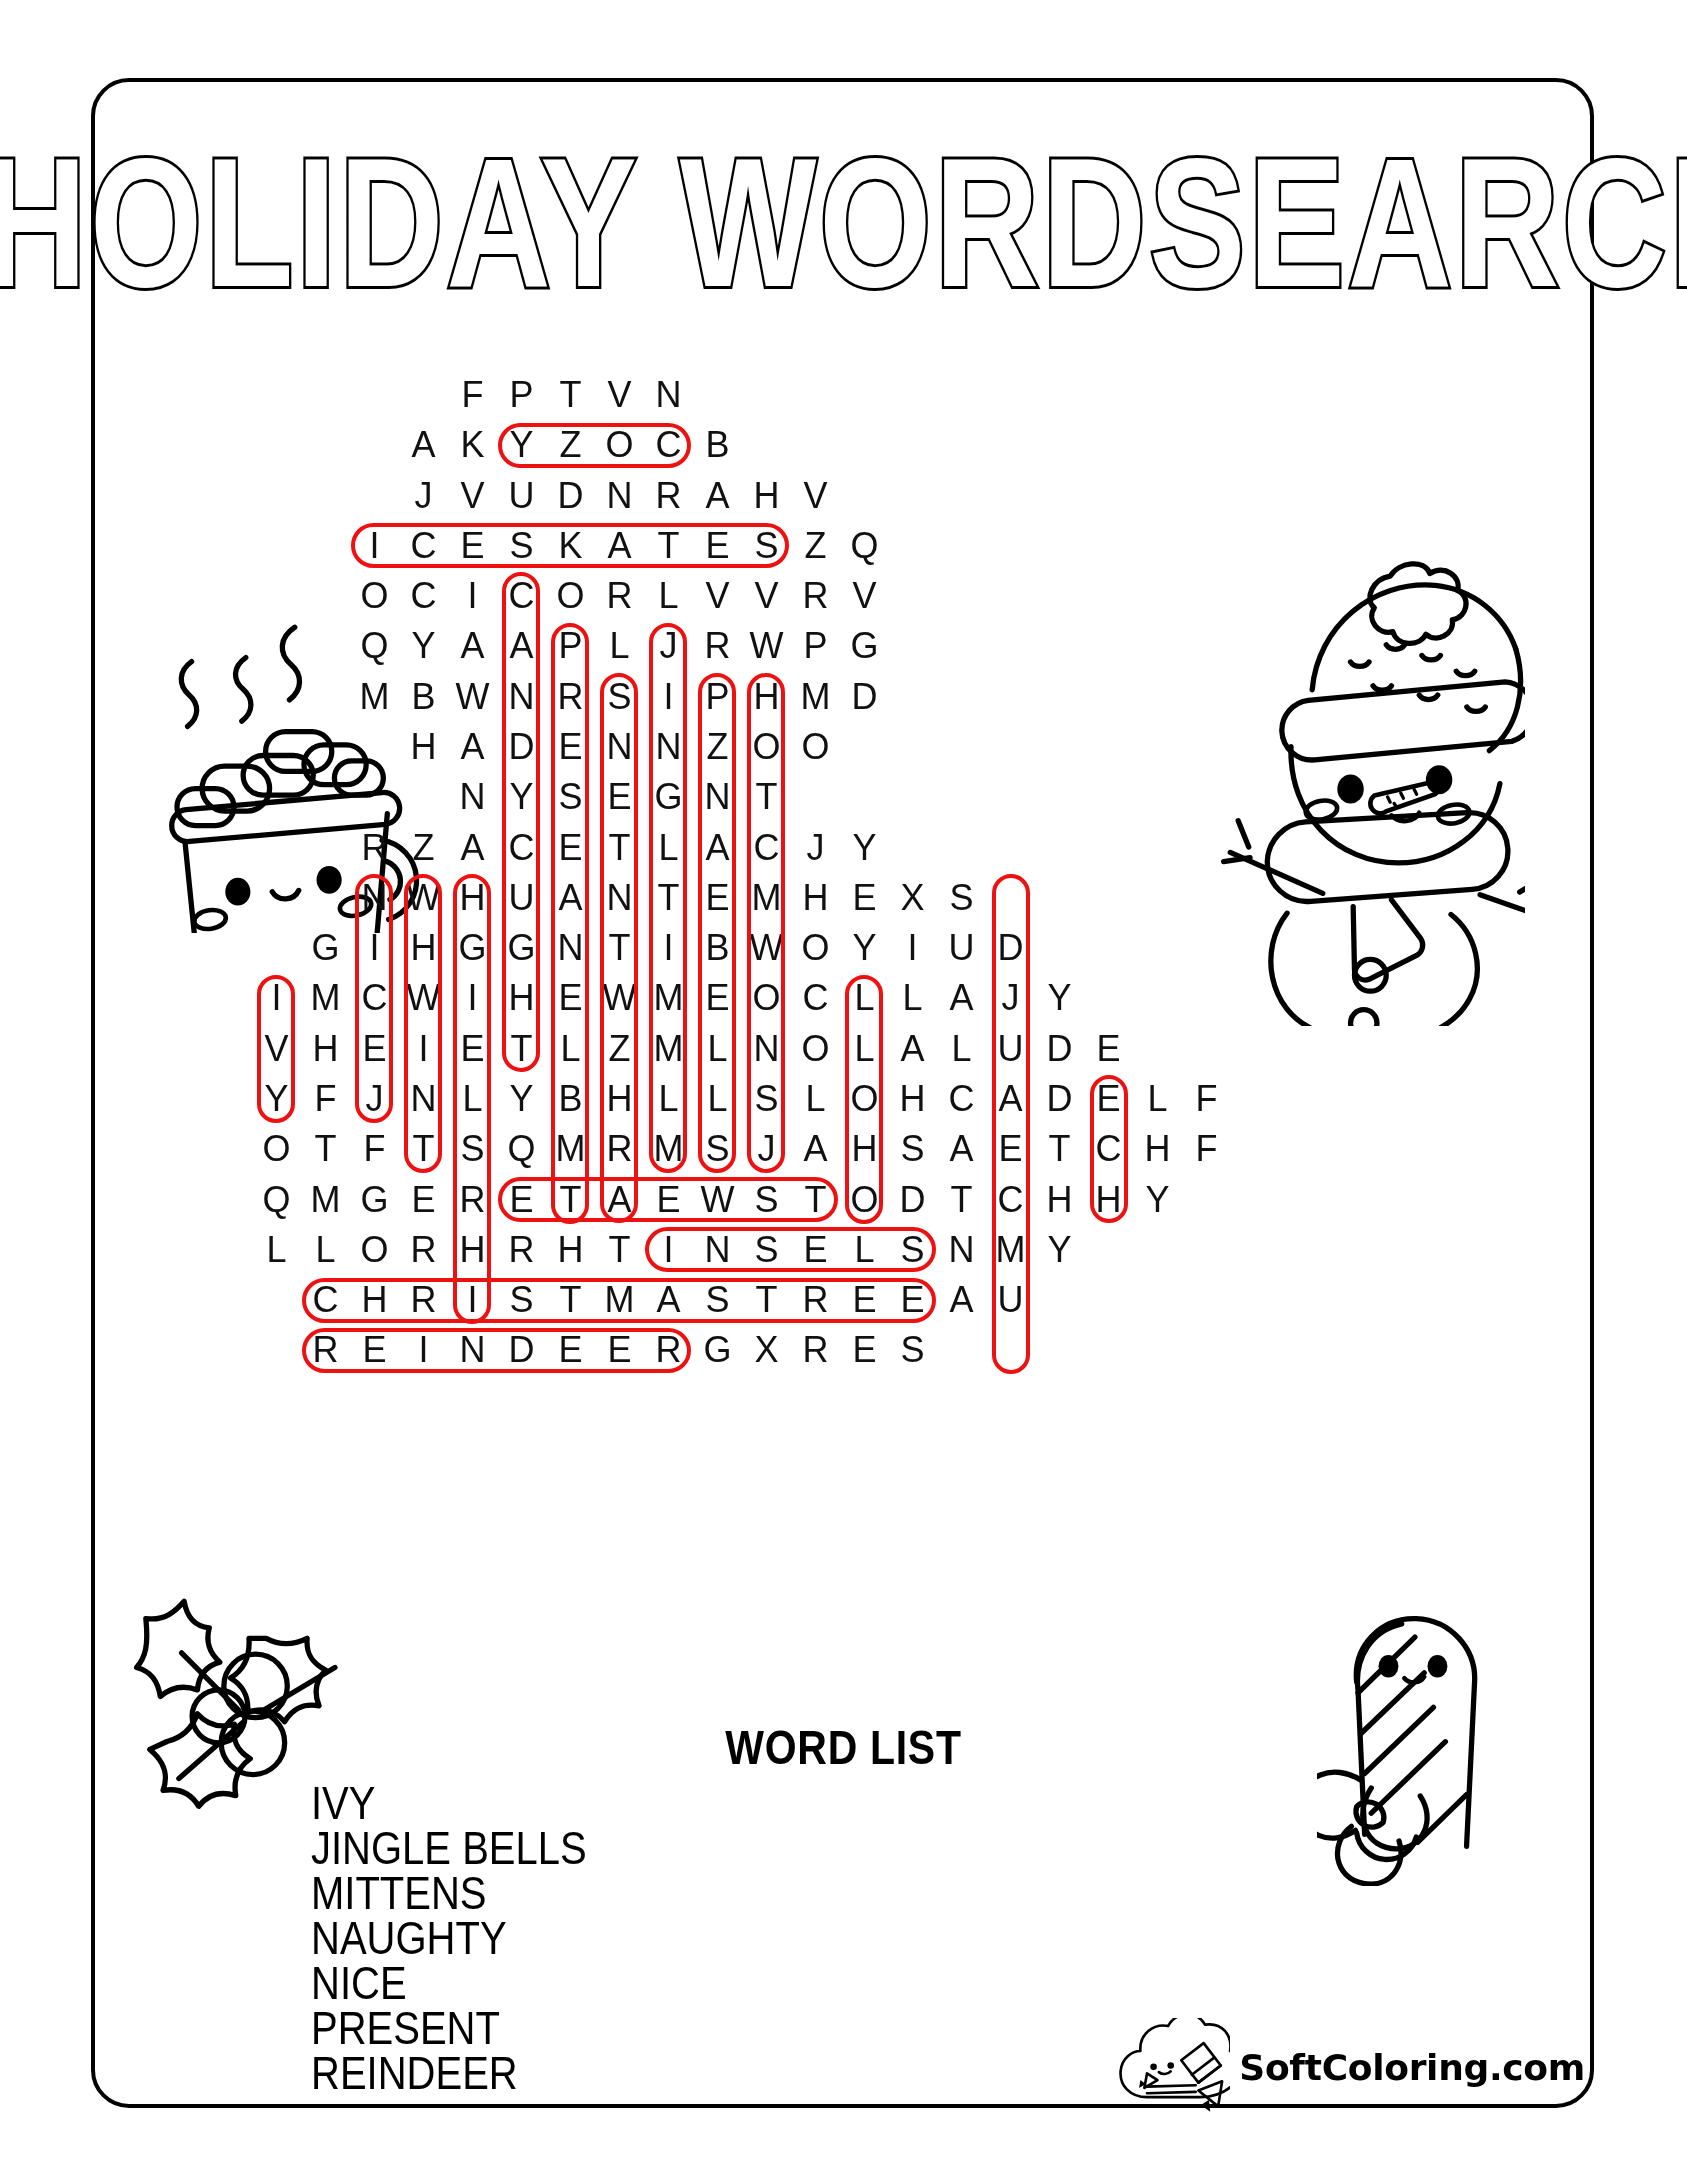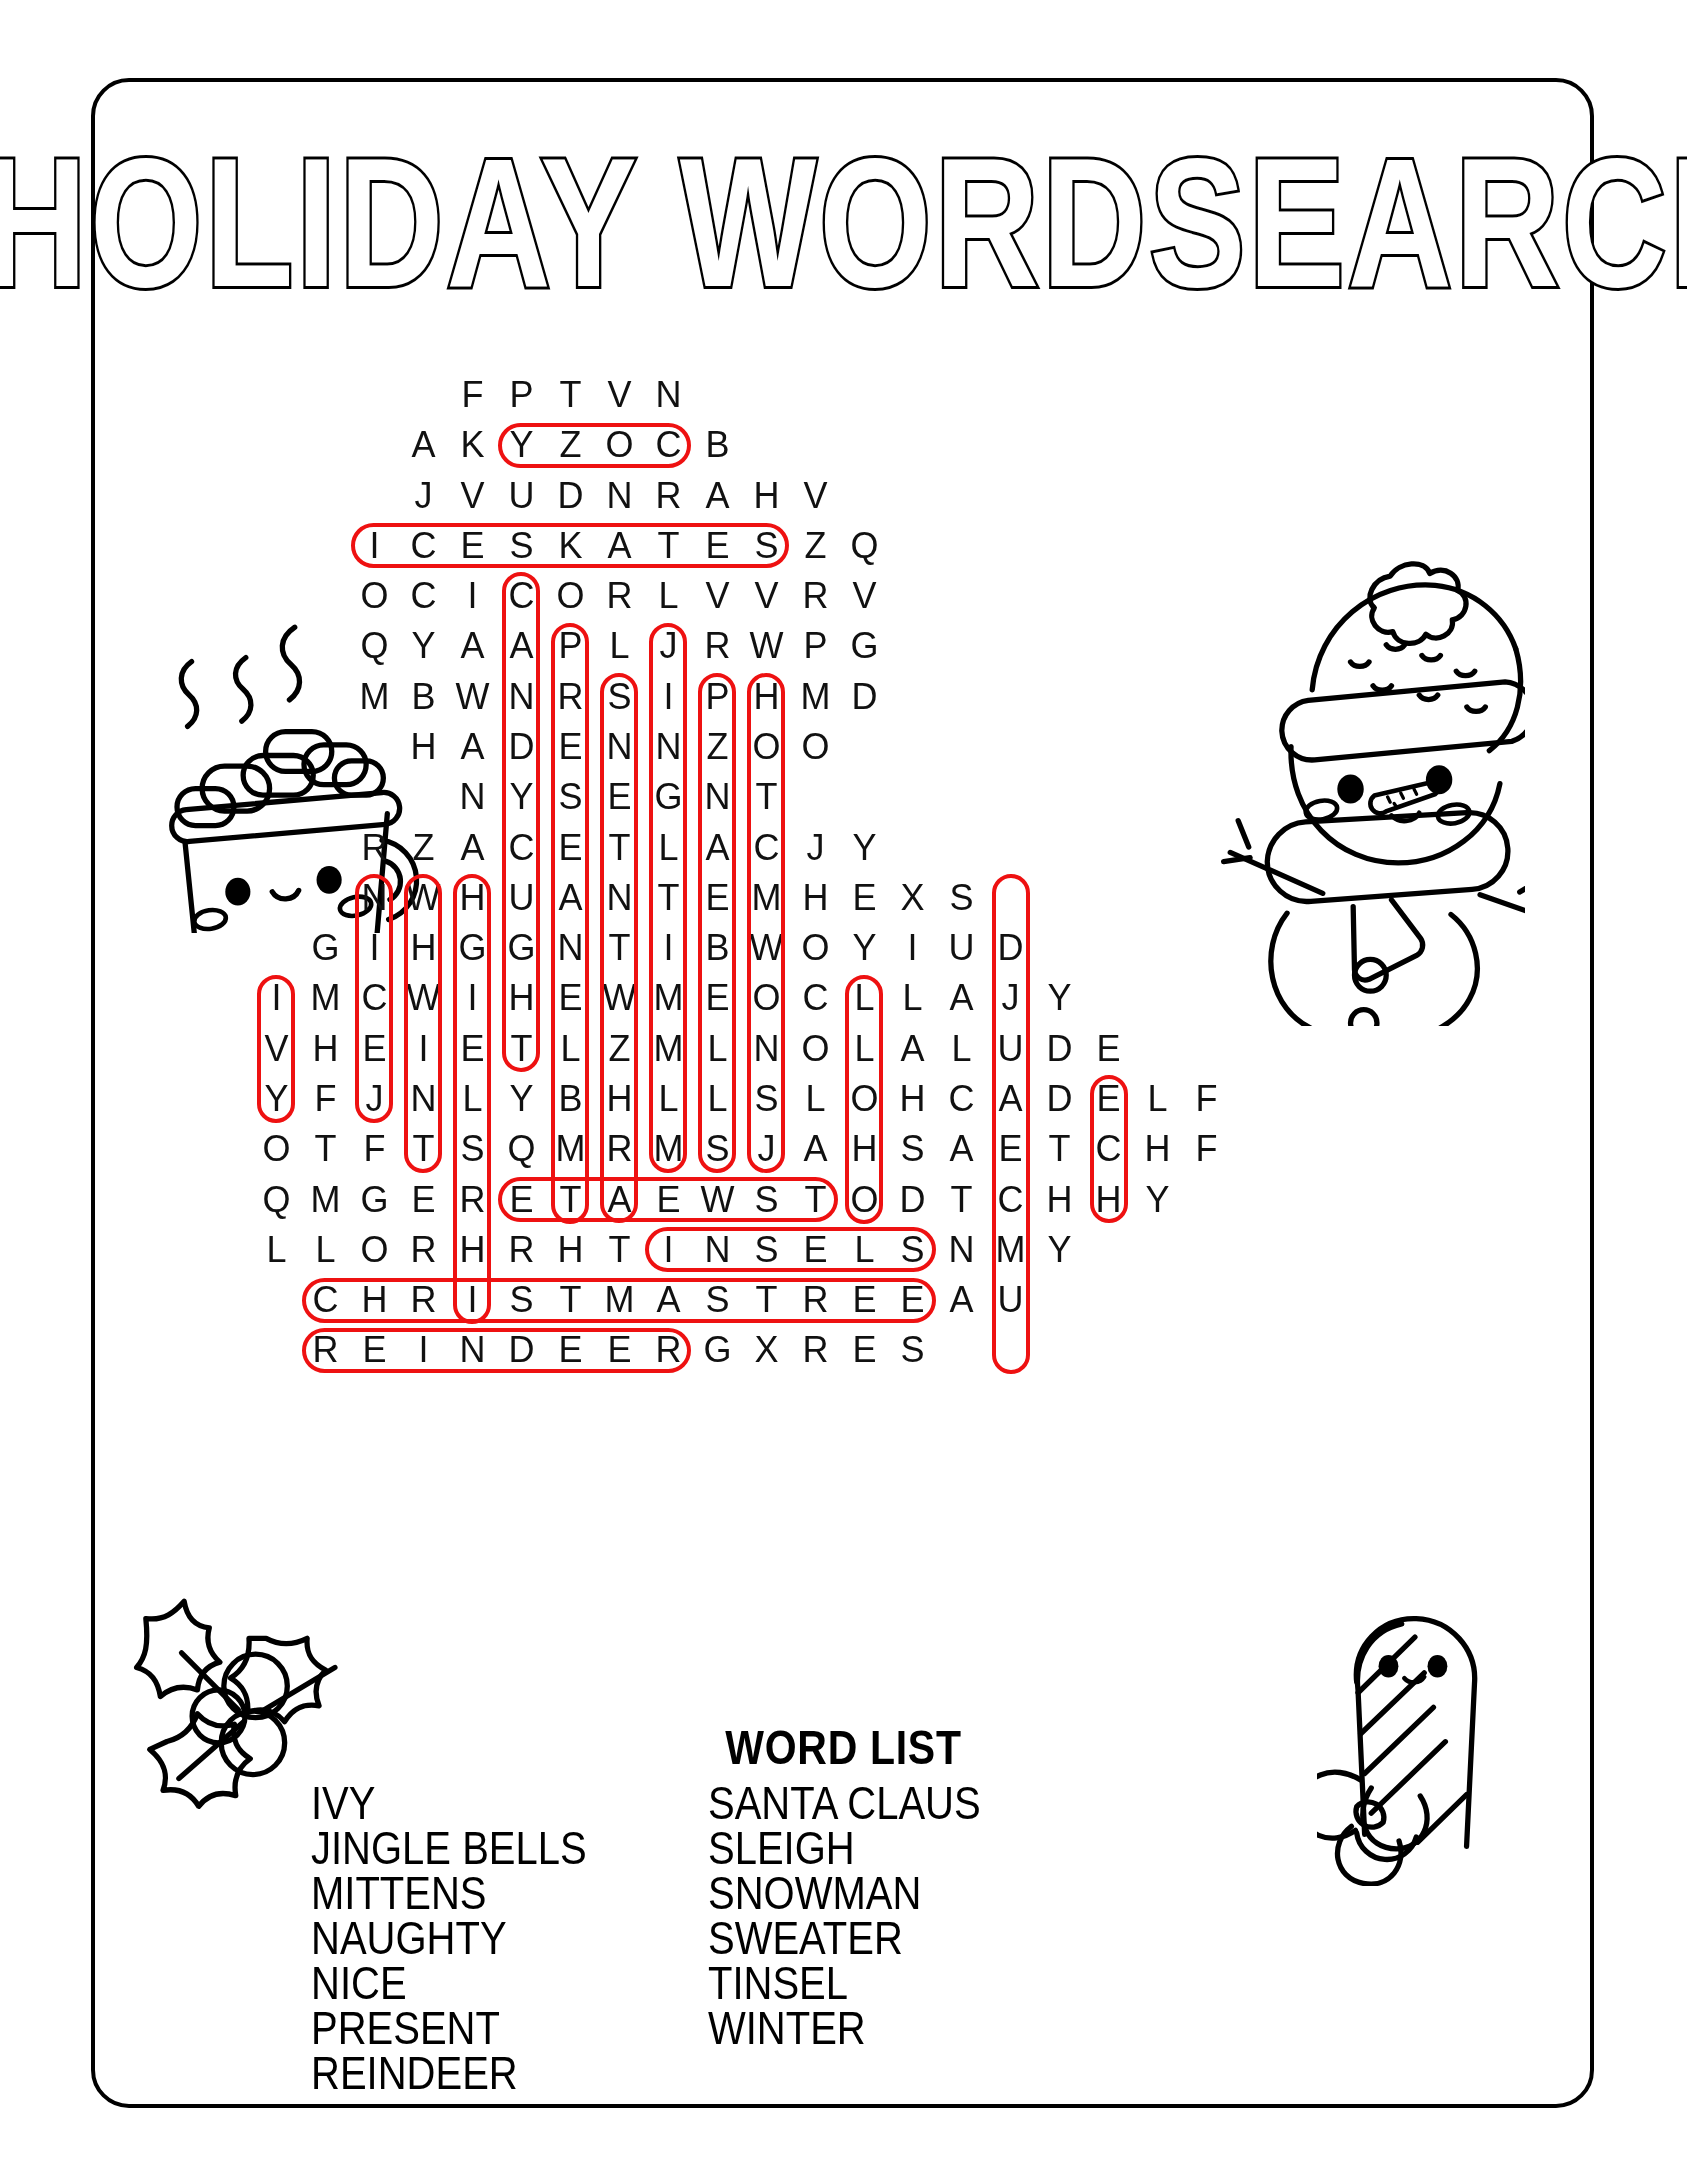--- a/index.html
+++ b/index.html
@@ -529,25 +529,37 @@
   <div id="wordlist">
     <div class="wl-col">
         <div class="wl-item">IVY</div>
         <div class="wl-item">JINGLE BELLS</div>
         <div class="wl-item">MITTENS</div>
         <div class="wl-item">NAUGHTY</div>
         <div class="wl-item">NICE</div>
         <div class="wl-item">PRESENT</div>
         <div class="wl-item">REINDEER</div>
       </div>
-    <div class="wl-col">
-        <div class="wl-item">SANTA CLAUS</div>
-        <div class="wl-item">SLEIGH</div>
-        <div class="wl-item">SNOWMAN</div>
-        <div class="wl-item">SWEATER</div>
-        <div class="wl-item">TINSEL</div>
-        <div class="wl-item">WINTER</div>
-      </div>
   </div>
 
+  <div id="logo">
+    <svg width="112" height="99" viewBox="0 0 170 150">
+      <g fill="none" stroke="#000" stroke-width="4" stroke-linecap="round" stroke-linejoin="round">
+        <path d="M44 120 c-26 0 -42 -18 -40 -40 c2 -20 18 -30 30 -30 c-2 -26 20 -42 42 -38 c12 -22 44 -24 56 -2 c26 -4 42 16 38 40 c18 8 22 34 6 50 c-12 12 -30 20 -52 20z"></path>
+        <path d="M44 104 l74 -2"></path>
+        <path d="M44 114 l74 -2"></path>
+        <path d="M60 94 l-20 12 l4 -22z"></path>
+        <path d="M96 64 l34 -26 l26 34 l-34 26z"></path>
+        <path d="M112 86 l34 -26"></path>
+        <path d="M122 98 l34 -26"></path>
+        <path d="M122 110 l30 24 l6 -38z"></path>
+      </g>
+      <path d="M126 132 l14 10 l-2 -18z" fill="#000"></path>
+      <path d="M42 100 l-10 6 l2 -12z" fill="#000"></path>
+      <circle cx="54" cy="74" r="5" fill="#000"></circle>
+      <circle cx="80" cy="72" r="5" fill="#000"></circle>
+      <path d="M62 82 a12 10 0 0 0 18 -1" fill="none" stroke="#000" stroke-width="4" stroke-linecap="round"></path>
+    </svg>
+    <span id="logo-text">SoftColoring.com</span>
+  </div>
 
 </div>
 
 
 </body></html>

